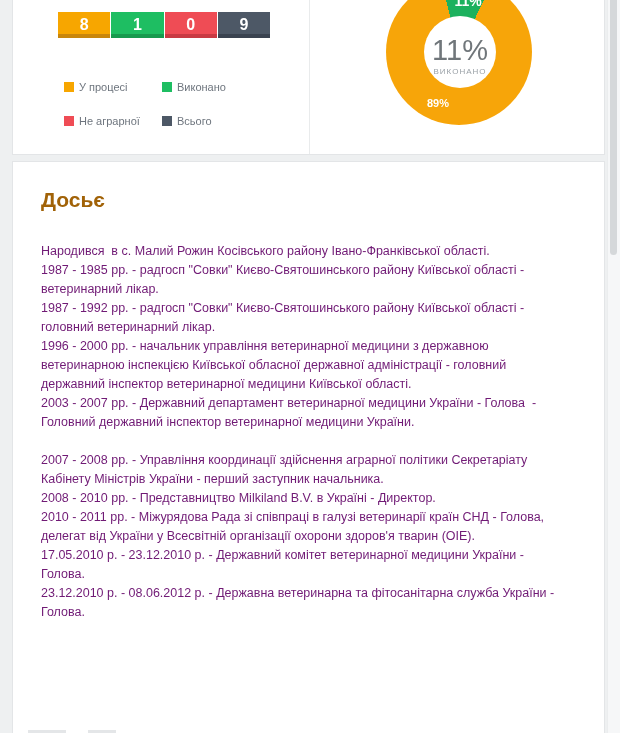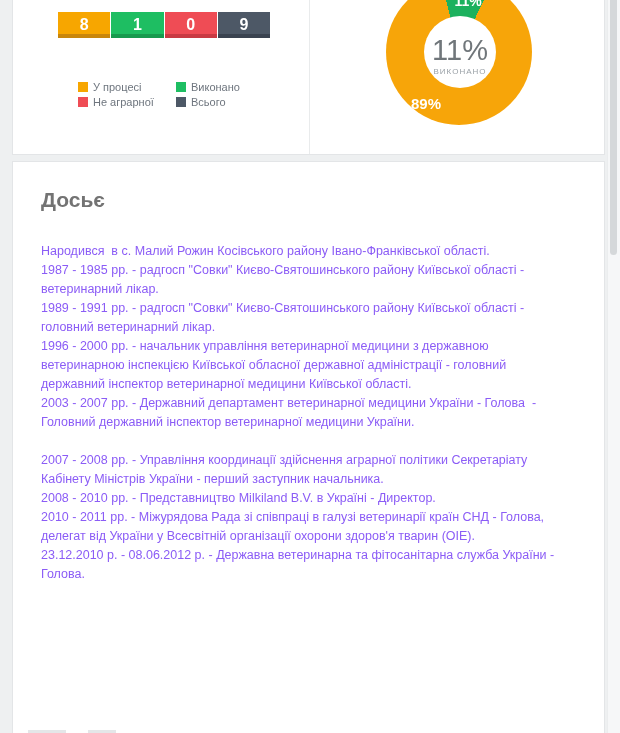--- a/index.html
+++ b/index.html
@@ -25,22 +25,22 @@
     display:flex; gap:1px;
   }
   .bar-seg {
     flex:1; height:26px; border-bottom:4px solid;
     color:#ffffff; font-size:16px; font-weight:bold;
     text-align:center; line-height:26px;
   }
 
   
   #legend {
-    position:absolute; left:65px; top:120px;
-    display:grid; grid-template-columns:98px auto; row-gap:3px;
+    position:absolute; left:51px; top:120px;
+    display:grid; grid-template-columns:98px auto; row-gap:22px;
   }
   .legend-item { display:flex; align-items:center; cursor:pointer; }
   .legend-sq { width:10px; height:10px; display:inline-block; margin-right:5px; }
   .legend-lb { font-size:11px; color:#6e757e; white-space:nowrap; }
 
   
   #donut-ring {
     position:absolute; left:76px; top:18px; width:146px; height:146px;
     border-radius:50%;
   }
@@ -51,29 +51,29 @@
   #donut-center-value {
     position:absolute; left:150px; top:89px; transform:translate(-50%,-50%);
     font-size:29px; color:#70767a;
   }
   #donut-center-sub {
     position:absolute; left:150px; top:110px; transform:translate(-50%,-50%);
     font-size:8px; letter-spacing:1px; color:#9aa1a7; text-transform:uppercase;
   }
   .slice-label { position:absolute; color:#ffffff; font-weight:bold; }
   #slice-label-done { left:158px; top:40px; transform:translate(-50%,-50%); font-size:14px; }
-  #slice-label-progress { left:116px; top:142px; transform:translate(-50%,-50%); font-size:15px; }
+  #slice-label-progress { left:128px; top:142px; transform:translate(-50%,-50%); font-size:11px; }
 
   
   #dossier-card { left:12px; top:161px; width:593px; height:640px; padding:14px 38px 0 28px; }
-  #dossier-title { font-size:21px; font-weight:bold; color:#737373; margin-top:12px; }
+  #dossier-title { font-size:21px; font-weight:bold; color:#a16207; margin-top:12px; }
   #dossier-paragraphs { margin-top:30px; }
   .para { margin-bottom:19px; }
   .line {
-    font-size:12.5px; line-height:19px; color:#8b5cf6;
+    font-size:12.5px; line-height:19px; color:#701a75;
     white-space:pre-wrap;
   }
   
   .clip-frag { position:absolute; height:4px; background:#cdd1d5; opacity:.55; }
   #clip-frag-1 { left:28px; bottom:-1px; width:38px; }
   #clip-frag-2 { left:88px; bottom:-1px; width:28px; }
 
   
   #scrollbar-track {
     position:absolute; right:0; top:0; width:13px; height:733px;
@@ -123,28 +123,29 @@
     <div id="donut-center-sub">виконано</div>
   </div>
 </div>
 
 <div class="card" id="dossier-card">
   <h1 id="dossier-title">Досьє</h1>
   <div id="dossier-paragraphs">
       <div class="para">
         <div class="line">Народився  в с. Малий Рожин Косівського району Івано-Франківської області.</div>
         <div class="line">1987 - 1985 рр. - радгосп "Совки" Києво-Святошинського району Київської області - ветеринарний лікар.</div>
-        <div class="line">1989 - 1991 рр. - радгосп "Совки" Києво-Святошинського району Київської області - головний ветеринарний лікар.</div>
+        <div class="line">1987 - 1992 рр. - радгосп "Совки" Києво-Святошинського району Київської області - головний ветеринарний лікар.</div>
         <div class="line">1996 - 2000 рр. - начальник управління ветеринарної медицини з державною ветеринарною інспекцією Київської обласної державної адміністрації - головний державний інспектор ветеринарної медицини Київської області.</div>
         <div class="line">2003 - 2007 рр. - Державний департамент ветеринарної медицини України - Голова  - Головний державний інспектор ветеринарної медицини України.</div>
       </div>
       <div class="para">
         <div class="line">2007 - 2008 рр. - Управління координації здійснення аграрної політики Секретаріату Кабінету Міністрів України - перший заступник начальника.</div>
         <div class="line">2008 - 2010 рр. - Представництво Milkiland B.V. в Україні - Директор.</div>
         <div class="line">2010 - 2011 рр. - Міжурядова Рада зі співпраці в галузі ветеринарії країн СНД - Голова, делегат від України у Всесвітній організації охорони здоров'я тварин (OIE).</div>
+        <div class="line">17.05.2010 р. - 23.12.2010 р. - Державний комітет ветеринарної медицини України - Голова.</div>
         <div class="line">23.12.2010 р. - 08.06.2012 р. - Державна ветеринарна та фітосанітарна служба України - Голова.</div>
       </div>
     </div>
 </div>
 
 <div class="clip-frag" id="clip-frag-1"></div>
 <div class="clip-frag" id="clip-frag-2"></div>
 
 <div id="scrollbar-track">
   <div id="scrollbar-thumb"></div>

